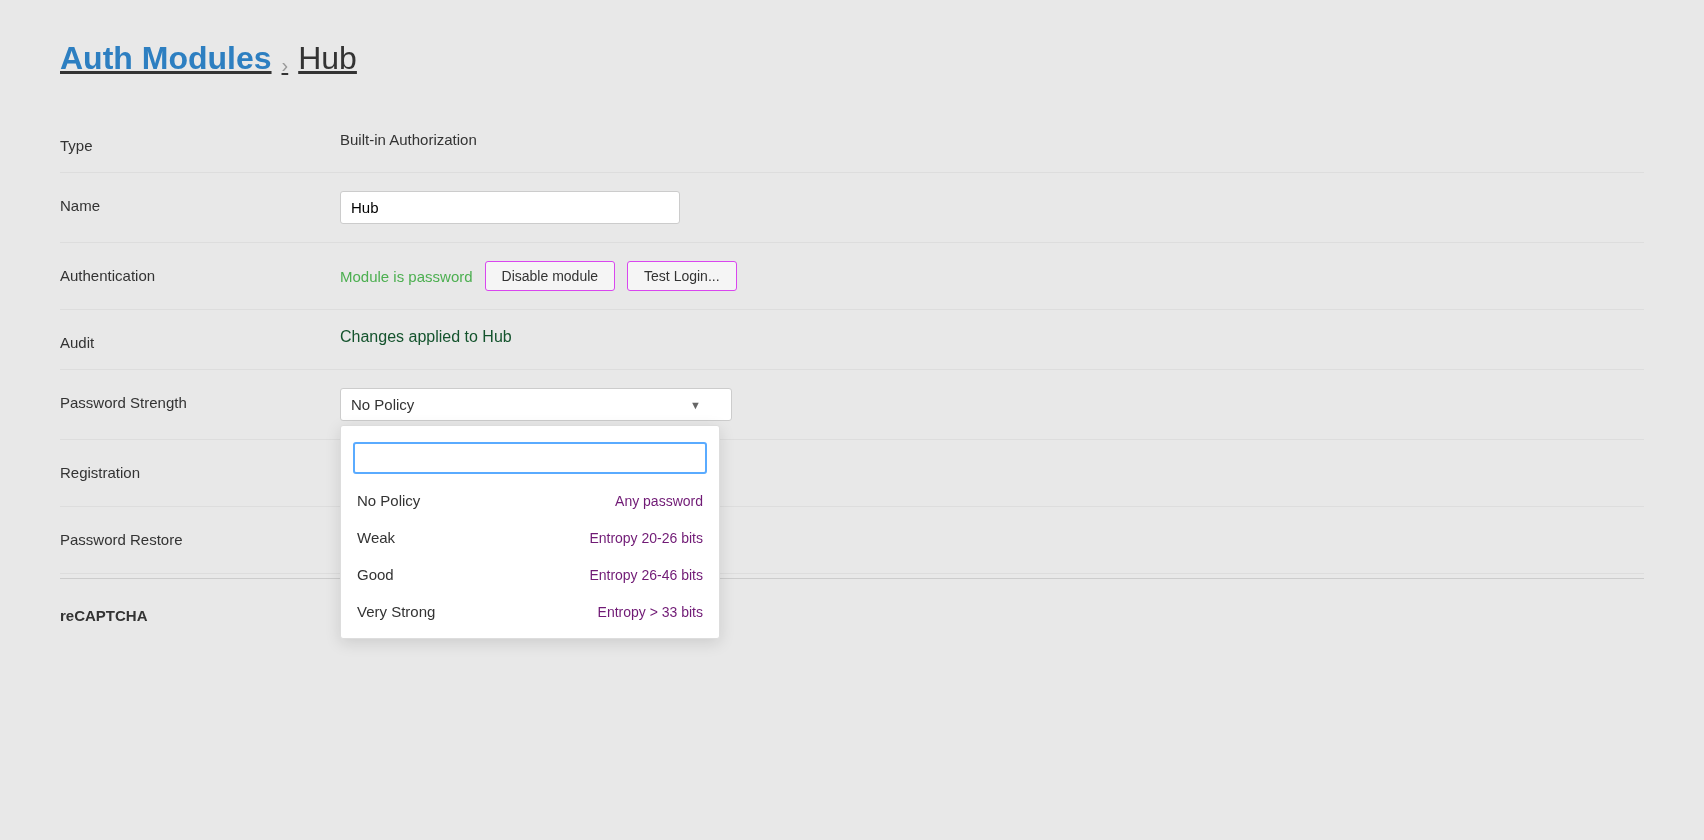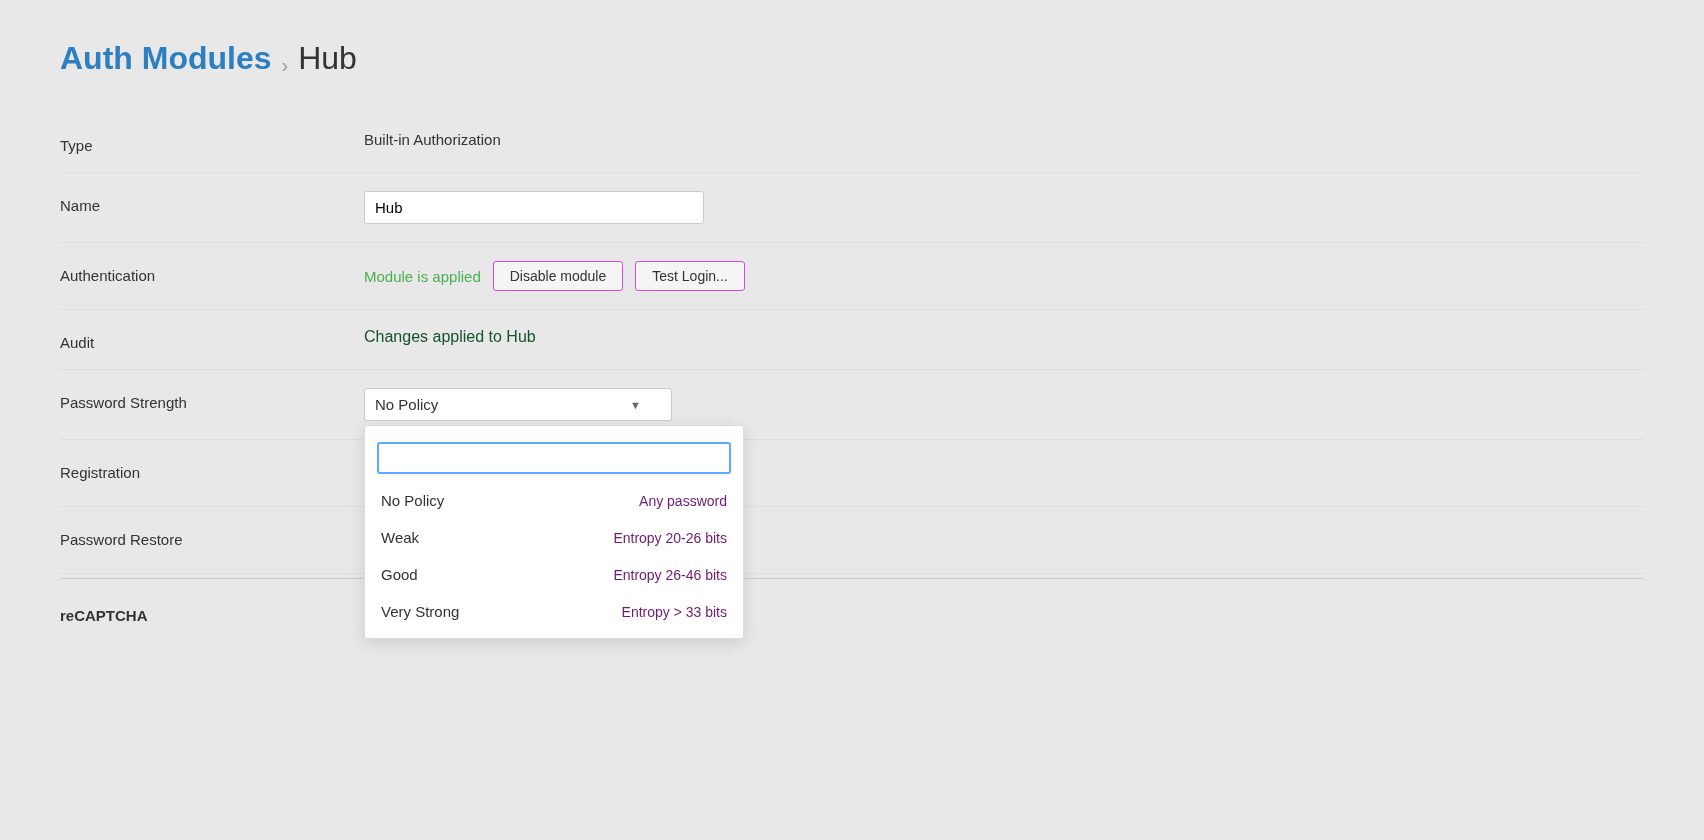--- a/index.html
+++ b/index.html
@@ -11,20 +11,21 @@
       min-height: 840px;
     }
     .page {
       padding: 40px 60px;
       max-width: 1704px;
     }
     .breadcrumb {
       display: flex;
       align-items: flex-end;
       margin-bottom: 36px;
+      text-decoration: underline;
     }
     .breadcrumb-auth {
       font-size: 32px;
       font-weight: 600;
       color: #2d7fc1;
     }
     .breadcrumb-arrow {
       font-size: 20px;
       color: #999;
       margin: 0 10px;
@@ -32,21 +33,20 @@
     .breadcrumb-hub {
       font-size: 32px;
       font-weight: 400;
       color: #333;
     }
     .form-row {
       display: flex;
       align-items: flex-start;
       padding: 18px 0;
       border-bottom: 1px solid #ddd;
-      gap: 24px;
     }
     .form-row:last-child {
       border-bottom: none;
     }
     .form-label {
       width: 280px;
       min-width: 280px;
       color: #333;
       padding-top: 6px;
       font-size: 15px;
@@ -90,21 +90,21 @@
       border: 1px solid #d946ef;
       border-radius: 3px;
       background: #f5f5f5;
       font-size: 14px;
       cursor: pointer;
       color: #333;
       white-space: nowrap;
     }
     .dropdown-select {
       position: relative;
-      width: 308px;
+      width: 392px;
     }
     .dropdown-trigger {
       width: 100%;
       padding: 7px 30px 7px 10px;
       border: 1px solid #ccc;
       border-radius: 3px;
       background: #fff;
       font-size: 15px;
       cursor: pointer;
       color: #333;
@@ -186,21 +186,21 @@
   <div class="form-row">
     <div class="form-label">Name</div>
     <div class="form-value">
       <input class="text-input" type="text" value="Hub" style="">
     </div>
   </div>
 
   <div class="form-row">
     <div class="form-label">Authentication</div>
     <div class="form-value">
-      <span class="module-enabled">Module is applied</span>
+      <span class="module-enabled">Module is password</span>
       <button class="btn">Disable module</button>
       <button class="btn">Test Login...</button>
     </div>
   </div>
 
   <div class="form-row">
     <div class="form-label">Audit</div>
     <div class="form-value">
       <a class="audit-link">Changes applied to Hub</a>
     </div>

